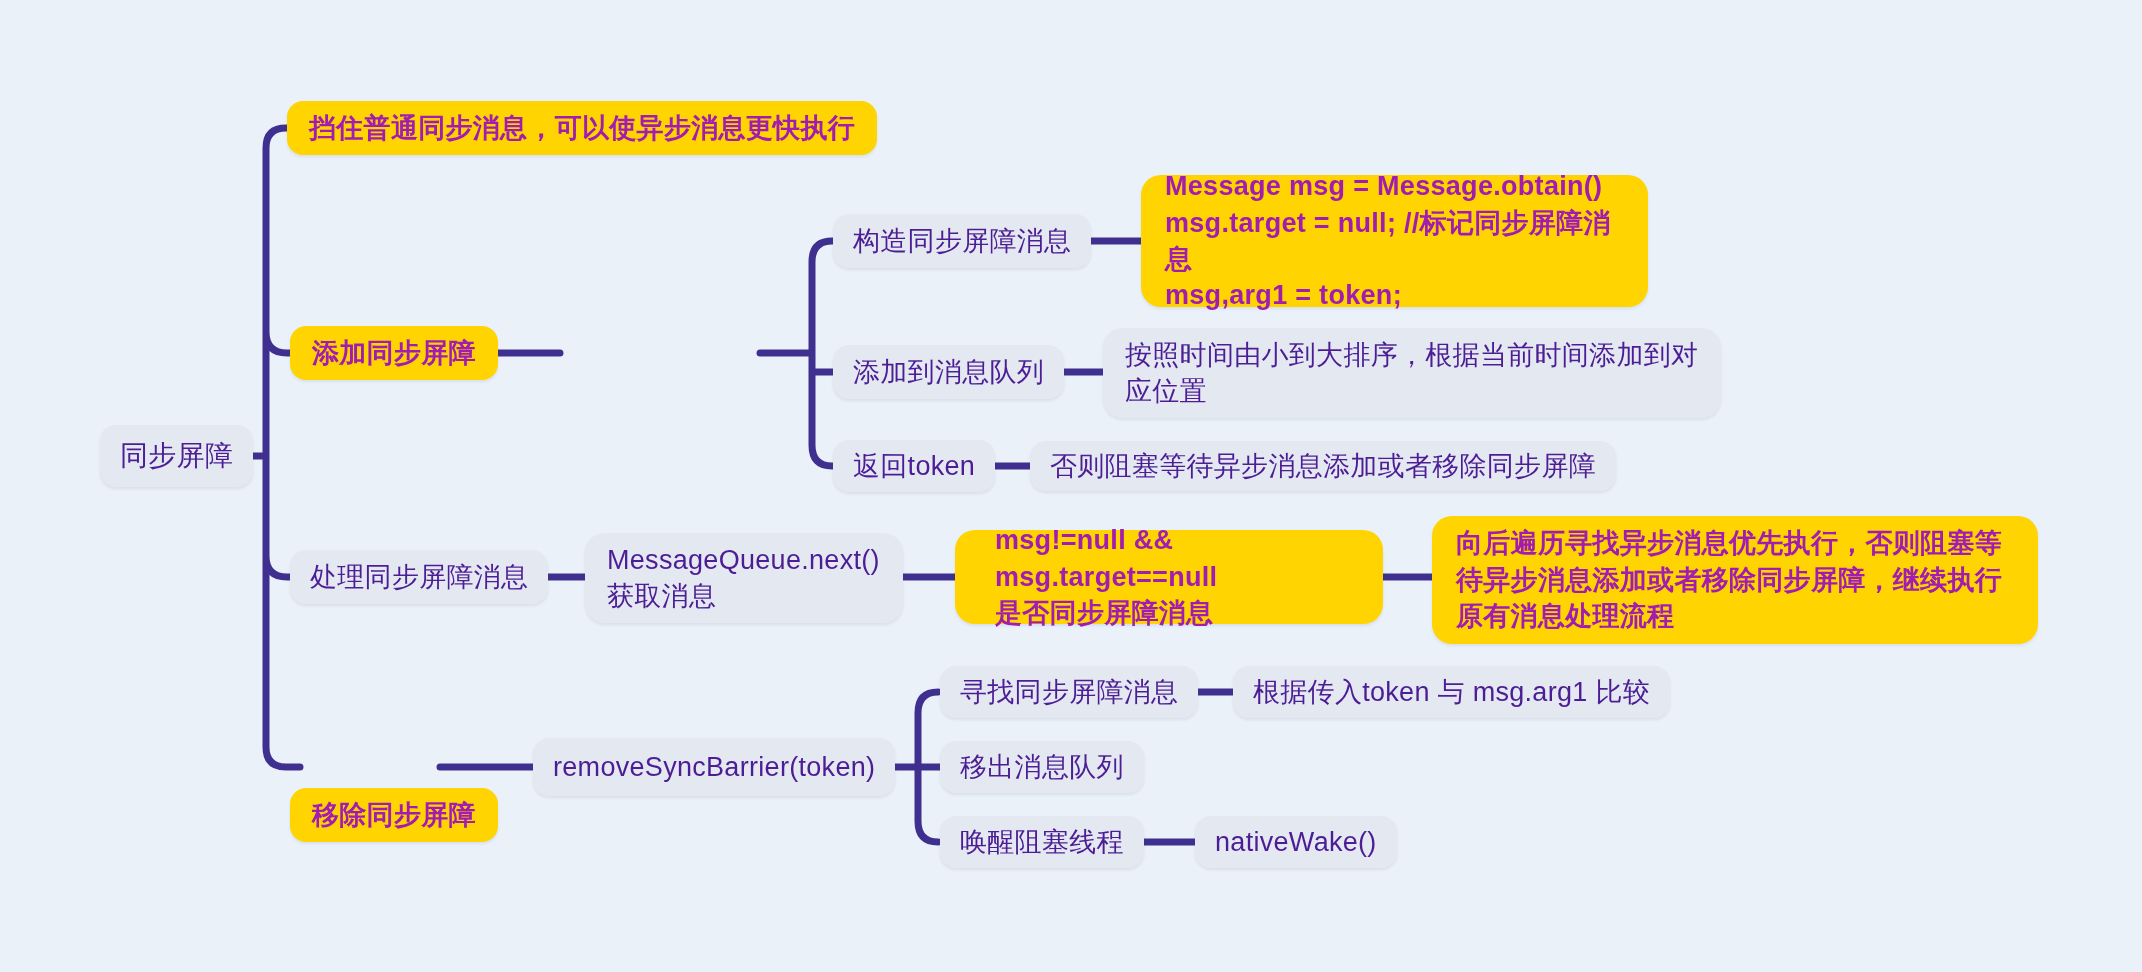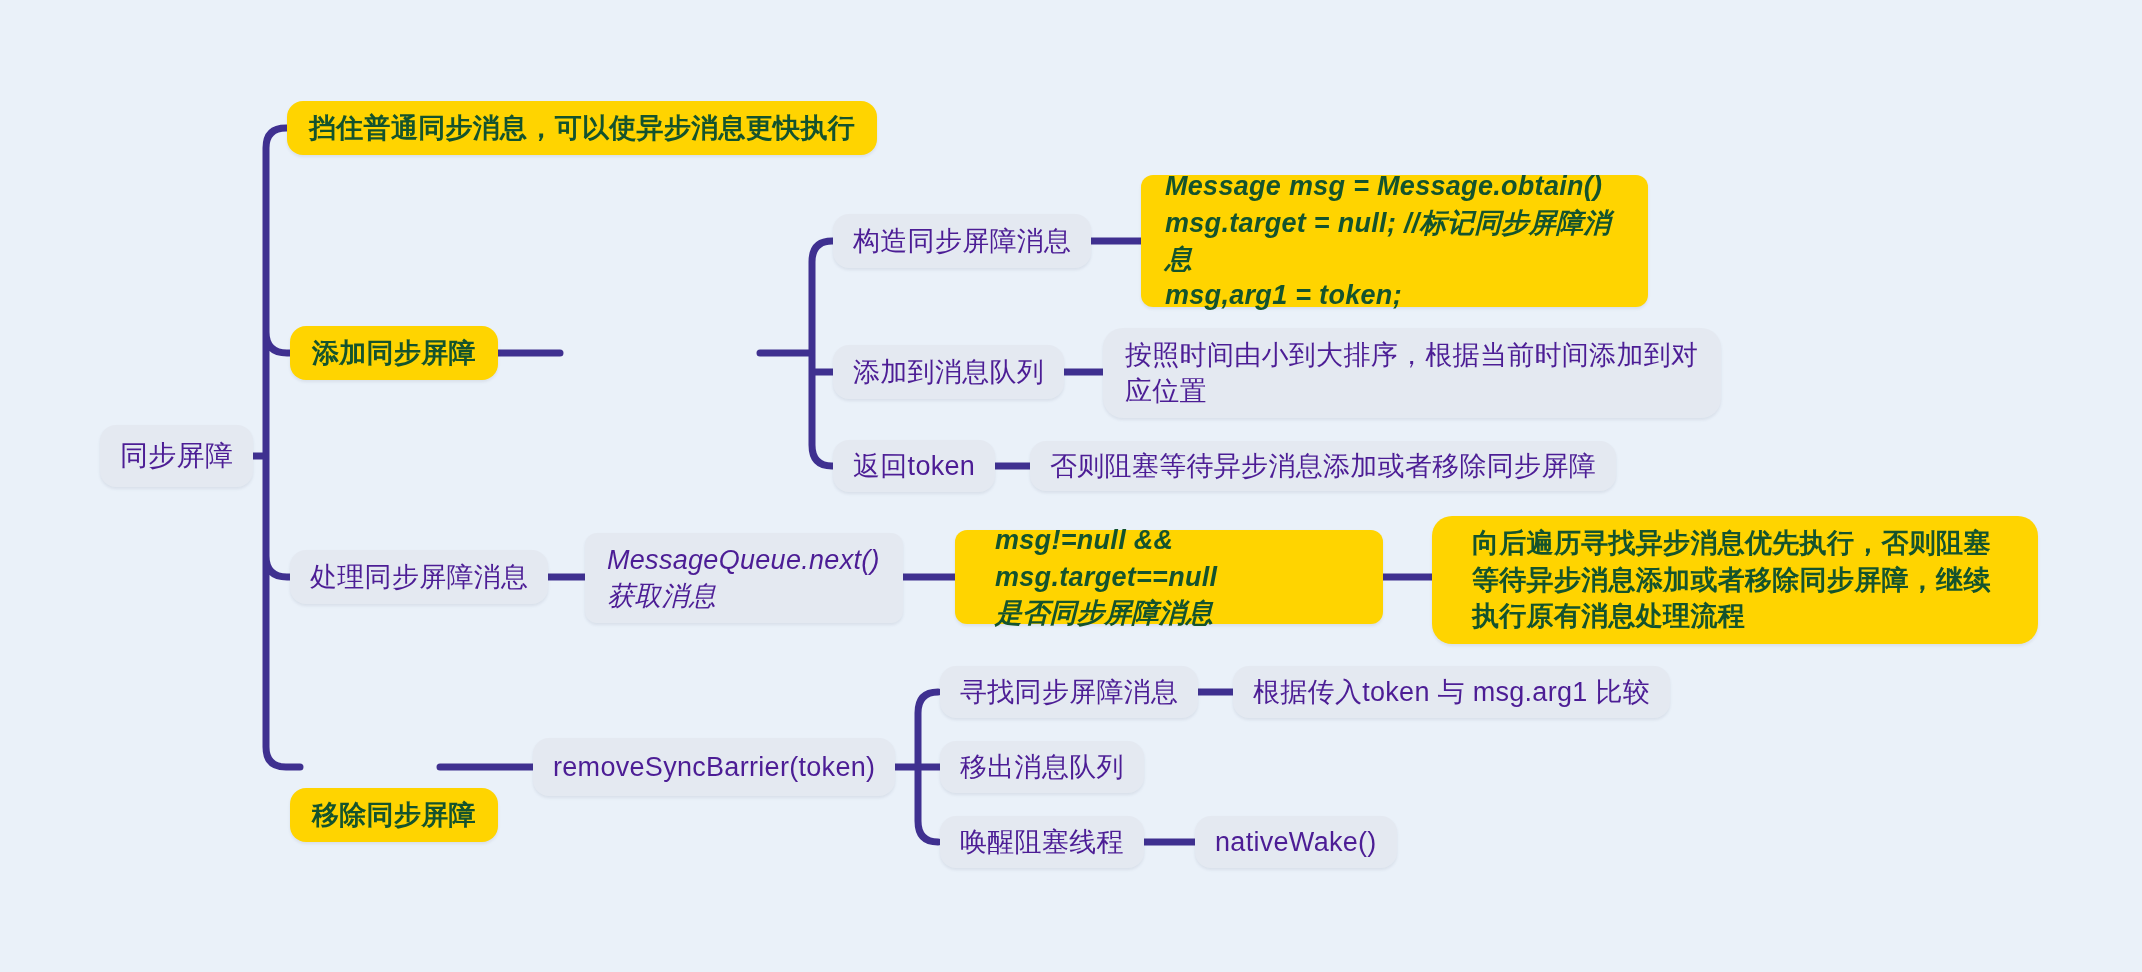--- a/index.html
+++ b/index.html
@@ -32,28 +32,27 @@
     box-shadow:0 2px 3px rgba(70,80,110,0.10);
   }
   .gray{
     background:#E4E9F1;
     color:#4c1d95;
     padding:0 20px;
     font-weight:500;
   }
   .yellow{
     background:#FFD400;
-    color:#14532d;
+    color:#a21caf;
     padding:0 22px;
     font-weight:600;
   }
   .multiline{
     white-space:pre-line;
-    border-radius:12px;
-    font-style:italic;
+    border-radius:20px;
   }
   .wrapblock{
     white-space:normal;
     border-radius:20px;
   }
   .root-node{
     font-size:28px;
     border-radius:16px;
   }
 </style>
@@ -95,21 +94,21 @@
   <div class="node gray" style="left:1030px;top:441px;height:50px;">否则阻塞等待异步消息添加或者移除同步屏障</div>
 
   <div class="node gray" style="left:290px;top:550px;height:54px;">处理同步屏障消息</div>
 
   <div class="node gray multiline" style="left:585px;top:533px;width:318px;height:90px;padding:6px 22px;">MessageQueue.next()
 获取消息</div>
 
   <div class="node yellow multiline" style="left:955px;top:530px;width:428px;height:94px;padding:6px 40px;">msg!=null &amp;&amp; msg.target==null
 是否同步屏障消息</div>
 
-  <div class="node yellow wrapblock" style="left:1432px;top:516px;width:606px;height:128px;padding:10px 40px;font-size:27px;">向后遍历寻找异步消息优先执行，否则阻塞等待异步消息添加或者移除同步屏障，继续执行原有消息处理流程</div>
+  <div class="node yellow wrapblock" style="left:1432px;top:516px;width:606px;height:128px;padding:10px 24px;font-size:27px;">向后遍历寻找异步消息优先执行，否则阻塞等待异步消息添加或者移除同步屏障，继续执行原有消息处理流程</div>
 
   <div class="node yellow" style="left:290px;top:740px;height:54px;margin-top:48px;">移除同步屏障</div>
 
   <div class="node gray" style="left:533px;top:738px;height:58px;">removeSyncBarrier(token)</div>
 
   <div class="node gray" style="left:940px;top:666px;height:52px;">寻找同步屏障消息</div>
 
   <div class="node gray" style="left:1233px;top:666px;height:52px;">根据传入token 与 msg.arg1 比较</div>
 
   <div class="node gray" style="left:940px;top:741px;height:52px;">移出消息队列</div>

